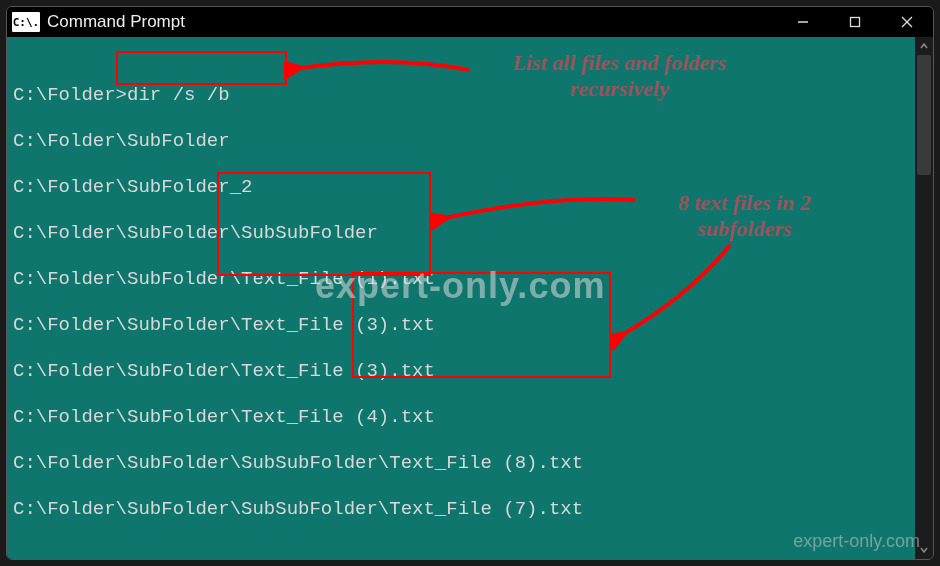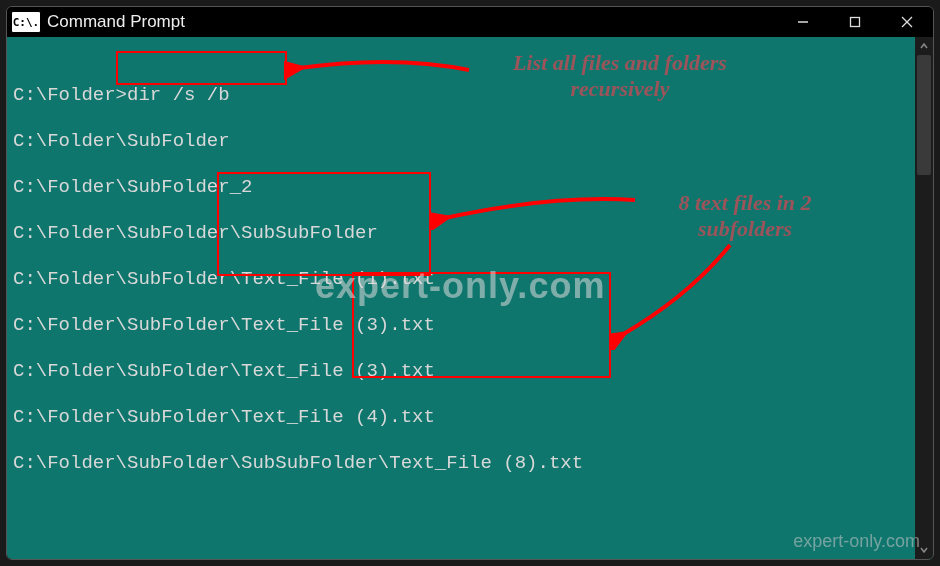--- a/index.html
+++ b/index.html
@@ -54,20 +54,21 @@
     <div class="term">
 <div class="line"><span class="prompt">C:\Folder&gt;</span><span>dir /s /b</span></div>
 <div class="line">C:\Folder\SubFolder</div>
 <div class="line">C:\Folder\SubFolder_2</div>
 <div class="line">C:\Folder\SubFolder\SubSubFolder</div>
 <div class="line">C:\Folder\SubFolder\Text_File (1).txt</div>
 <div class="line">C:\Folder\SubFolder\Text_File (3).txt</div>
 <div class="line">C:\Folder\SubFolder\Text_File (3).txt</div>
 <div class="line">C:\Folder\SubFolder\Text_File (4).txt</div>
 <div class="line">C:\Folder\SubFolder\SubSubFolder\Text_File (8).txt</div>
+<div class="line">C:\Folder\SubFolder\SubSubFolder\Text_File (7).txt</div>
 
 
 
     </div>
   </div>
 
   <div class="scrollbar">
     <div class="sb-btn sb-top">
       <svg width="10" height="10">
             <polyline points="2,7 5,3 8,7" stroke="#888" fill="none" stroke-width="1.5"></polyline>

